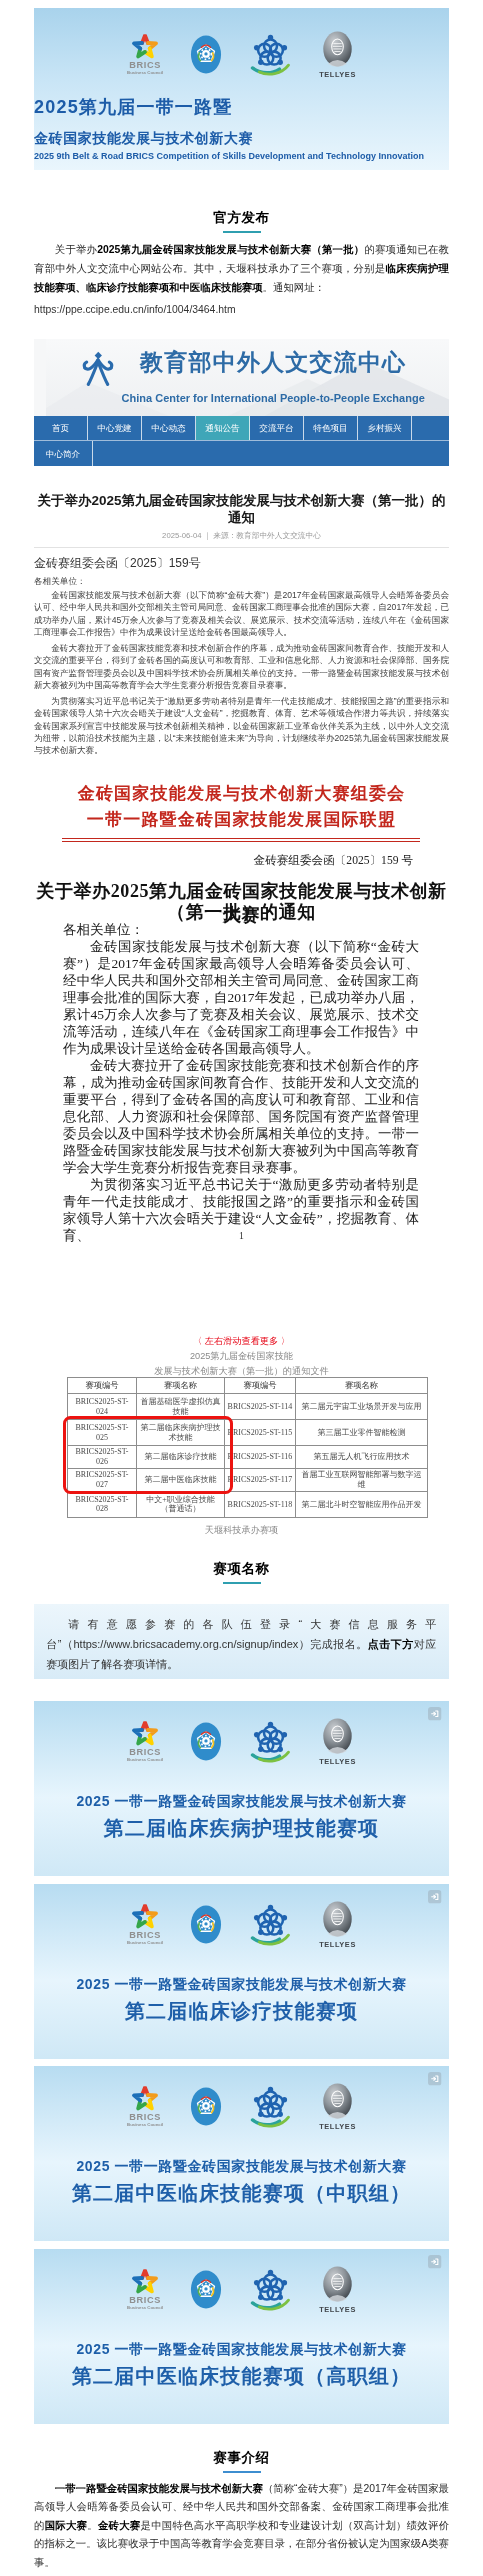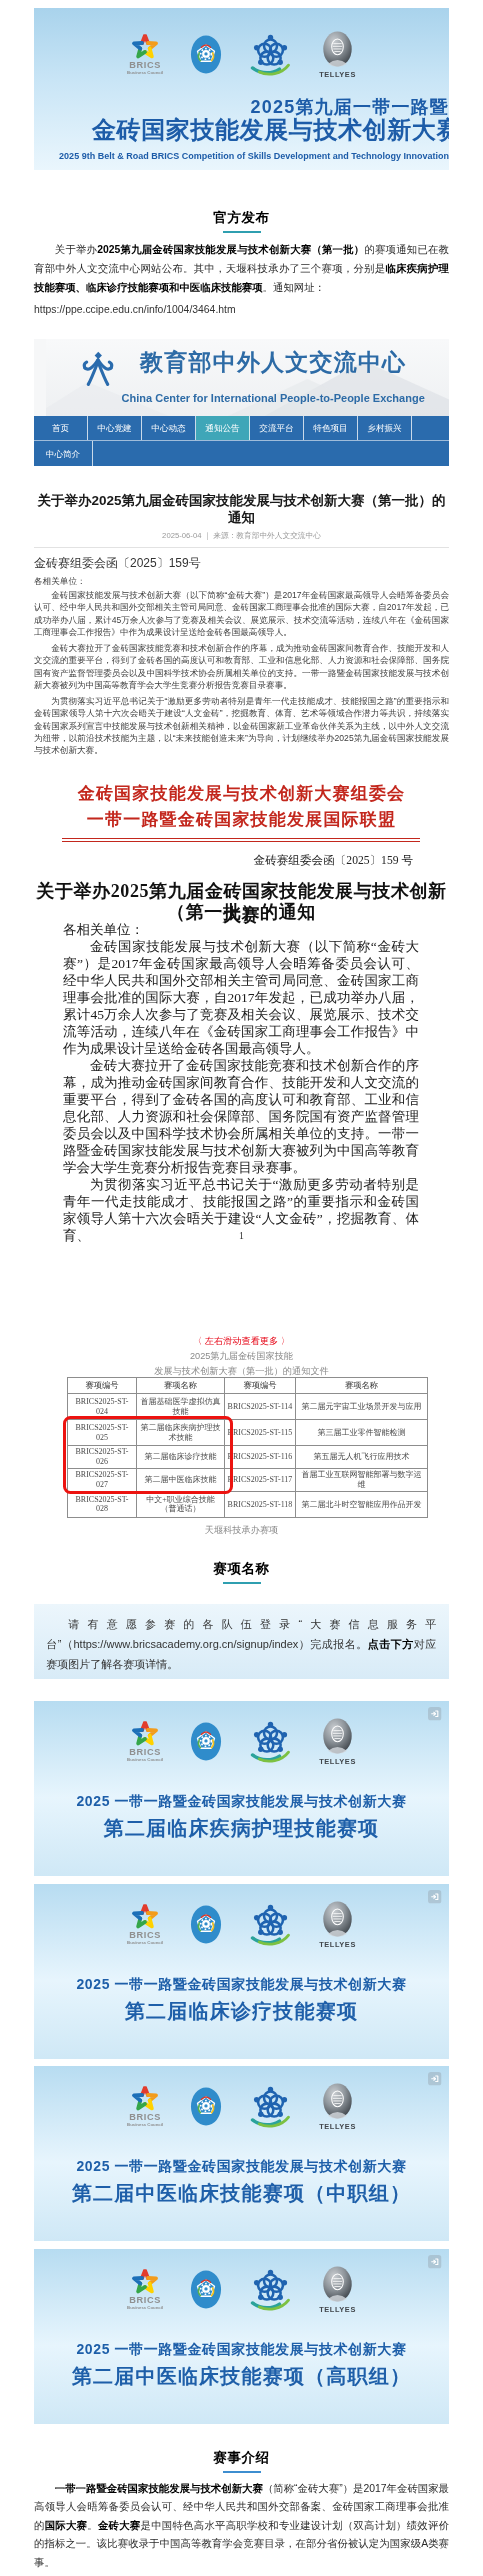--- a/index.html
+++ b/index.html
@@ -1,35 +1,35 @@
 <!DOCTYPE html>
 <html style="font-size:9.8px"><head>
 <meta charset="utf-8">
 <style>
   html,body{margin:0;padding:0;background:#ffffff;}
   body{width:483px;height:2576px;overflow:hidden;position:relative;
        font-family:"Liberation Sans","DejaVu Sans",sans-serif;color:#333;}
   .abs{position:absolute;}
-  .ctr{text-align:right;}
+  .ctr{text-align:left;}
   
   .hero{left:34px;width:415px;top:8px;height:162px;
         background:linear-gradient(180deg,#a9d3ec 0%,#c9e5f6 45%,#eaf6fd 100%);overflow:hidden;}
   .banner{left:34px;width:415px;height:175px;overflow:hidden;cursor:pointer;
         background:linear-gradient(180deg,#b7dcf1 0%,#e7f5fd 55%,#cfe8f6 100%);}
   .logo-row{position:absolute;left:0;width:100%;display:flex;justify-content:center;
         align-items:center;gap:27px;}
   .hero .logo-row{top:23px;}
   .banner .logo-row{top:17px;}
   .logo{display:flex;flex-direction:column;align-items:center;line-height:1;}
   .brics-t{font-size:9.2px;font-weight:bold;letter-spacing:0.6px;color:#8f8f8f;margin-top:1.2px;
         font-stretch:condensed;}
   .brics-s{font-size:4.3px;font-weight:bold;color:#8f8f8f;margin-top:1.2px;}
   .tell-t{font-size:7.4px;font-weight:bold;letter-spacing:0.6px;color:#41464b;margin-top:1.8px;}
   .hero-line1{top:87px;width:100%;font-size:18px;font-weight:bold;color:#1d5ca8;letter-spacing:1.2px;}
-  .hero-line2{top:106px;width:100%;font-size:24px;font-weight:bold;color:#1d5ca8;letter-spacing:0.6px;padding-left:12px;}
+  .hero-line2{top:122px;width:100%;font-size:14px;font-weight:bold;color:#1d5ca8;letter-spacing:0.6px;}
   .hero-sub{top:143px;width:100%;font-size:9px;font-weight:bold;color:#1d5ca8;}
   .b-line1{position:absolute;top:92px;width:100%;text-align:center;font-size:14px;
         font-weight:bold;color:#1e5fa9;letter-spacing:0.6px;}
   .b-line2{position:absolute;top:114px;width:100%;text-align:center;font-size:20px;
         font-weight:bold;color:#1e5fa9;letter-spacing:1.2px;}
   .expand{position:absolute;top:6.1px;right:7.4px;width:13.5px;height:13.5px;}
   
   .h2{width:100%;font-size:13.5px;font-weight:bold;color:#000;text-align:center;letter-spacing:0.6px;}
   .h2-bar{left:50%;transform:translateX(-50%);width:38px;height:1.8px;}
   .bar-teal{background:#2f9fb0;}

